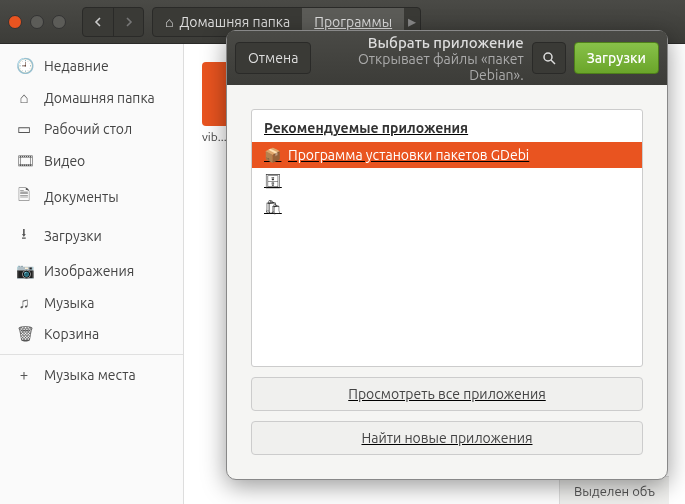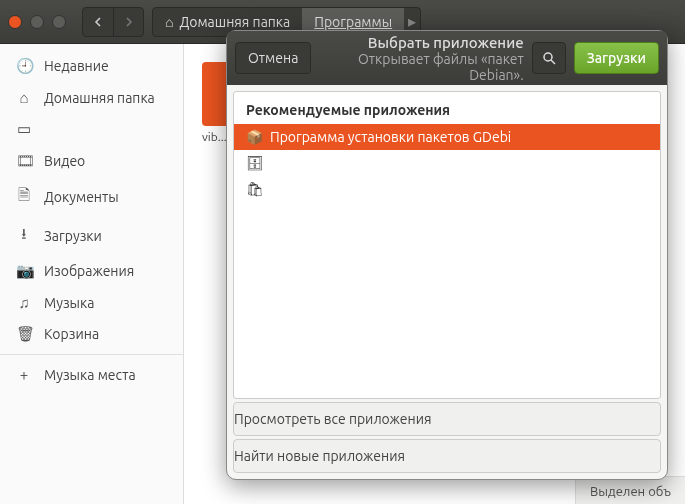--- a/index.html
+++ b/index.html
@@ -31,47 +31,47 @@
 .side-item { display:flex; align-items:center; gap:12px; padding: 7px 16px; color:#444; font-size:14px; cursor:pointer;}
 .side-item .ic { width:16px; text-align:center; color:#555; font-size:15px;}
 .side-sep { height:1px; background:#e0e0e0; margin:4px 0;}
 
 .content { flex:1; background:#fff; position:relative; }
 .file-thumb { position:absolute; left:18px; top:18px;}
 .thumb-icon { width:52px; height:64px; background:#e95420; border-radius:4px; position:relative;}
 .thumb-icon::before { content:""; position:absolute; top:0; right:0; width:18px; height:18px; background:#c7451a; clip-path: polygon(0 0, 100% 100%, 0 100%);}
 .thumb-label { font-size:12px; color:#444; margin-top:4px; max-width:52px; overflow:hidden; white-space:nowrap;}
 
-.statusbar { position:absolute; bottom:0; right:0; height:28px; background:#f0f0ee; color:#555; font-size:13px; display:flex; align-items:center; padding:0 14px; border-top:1px solid #ddd; border-left:1px solid #ddd; border-top-left-radius:4px;}
+.statusbar { position:absolute; bottom:0; right:16px; height:28px; background:#f0f0ee; color:#555; font-size:13px; display:flex; align-items:center; padding:0 14px; border-top:1px solid #ddd; border-left:1px solid #ddd; border-top-left-radius:4px;}
 
 
 .dialog {
   position:absolute; left:226px; top:30px; width:442px; height:450px;
   background:#f5f5f3; border:1px solid #888; border-radius:10px;
   box-shadow:0 6px 24px rgba(0,0,0,0.4);
   display:flex; flex-direction:column;
 }
 .dlg-head {
   height:54px; background: linear-gradient(#4a4a46,#3c3c38);
   border-radius:6px 6px 0 0; display:flex; align-items:center; padding:0 8px; gap:8px;
 }
 .dlg-btn { height:32px; padding:0 12px; border-radius:4px; border:1px solid #2a2a28; background:#3a3a36; color:#ddd; font-size:14px; cursor:pointer; display:flex;align-items:center;}
 .dlg-btn.primary { background: linear-gradient(#88c149,#6aa52a); border-color:#4e7f1a; color:#fff; font-weight:500;}
 .dlg-btn.icon { width:34px; padding:0; justify-content:center;}
 .dlg-title-wrap { flex:1; text-align:right; color:#ddd;}
 .dlg-title { font-size:15px; font-weight:500;}
 .dlg-sub { font-size:14px; color:#aaa;}
 
-.dlg-body { flex:1; padding:6px; display:flex; flex-direction:column; gap:3px; overflow:hidden;}
+.dlg-body { flex:1; padding:24px; display:flex; flex-direction:column; gap:10px; overflow:hidden;text-decoration:underline;}
 .list-frame { flex:1; background:#fff; border:1px solid #ccc; border-radius:3px; overflow:auto;}
 .list-head { font-weight:bold; font-size:14px; padding:10px 12px 6px; color:#333;}
 .list-row { display:flex; align-items:center; gap:8px; padding:5px 12px; font-size:14px; color:#333; cursor:pointer;}
 .list-row.selected { background:#e95420; color:#fff;}
 .list-row .ric { width:16px; font-size:14px;}
-.dlg-action { height:34px; background:#f0f0ee; border:1px solid #ccc; border-radius:4px; font-size:14px; color:#444; cursor:pointer; display:flex; align-items:center; }
+.dlg-action { height:34px; background:#f0f0ee; border:1px solid #ccc; border-radius:4px; font-size:14px; color:#444; cursor:pointer; display:flex; align-items:center; justify-content:center;}
 
 svg { display:block; }
 </style>
 </head>
 <body>
 
 <div class="header">
   <div class="win-controls">
     <div class="win-btn close"></div>
     <div class="win-btn"></div>
@@ -106,20 +106,21 @@
     <div class="side-item">
         <span class="ic">🕘</span>
         <span>Недавние</span>
       </div>
     <div class="side-item">
         <span class="ic">⌂</span>
         <span>Домашняя папка</span>
       </div>
     <div class="side-item">
         <span class="ic">▭</span>
+        <span>Рабочий стол</span>
       </div>
     <div class="side-item">
         <span class="ic">🎞</span>
         <span>Видео</span>
       </div>
     <div class="side-item">
         <span class="ic">🗎</span>
         <span>Документы</span>
       </div>
     <div class="side-item">

